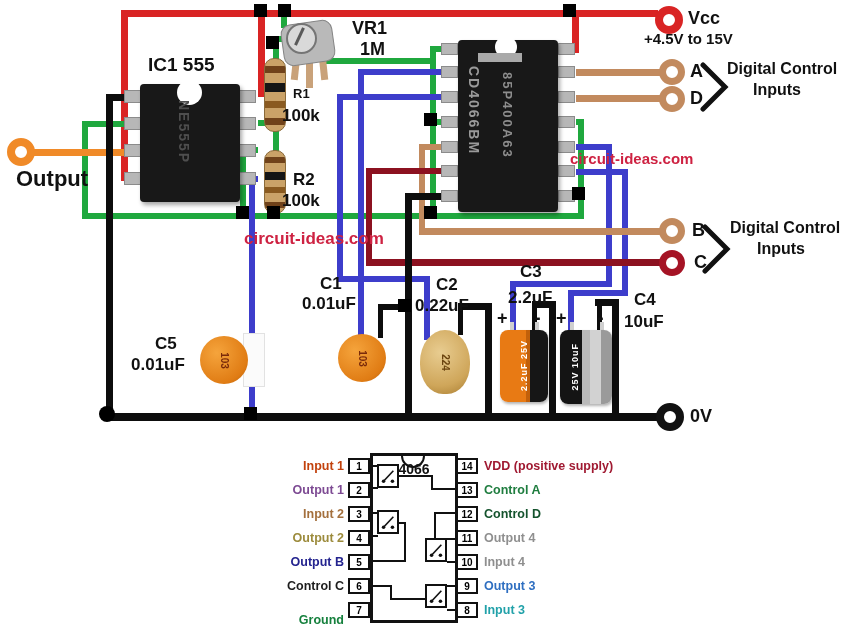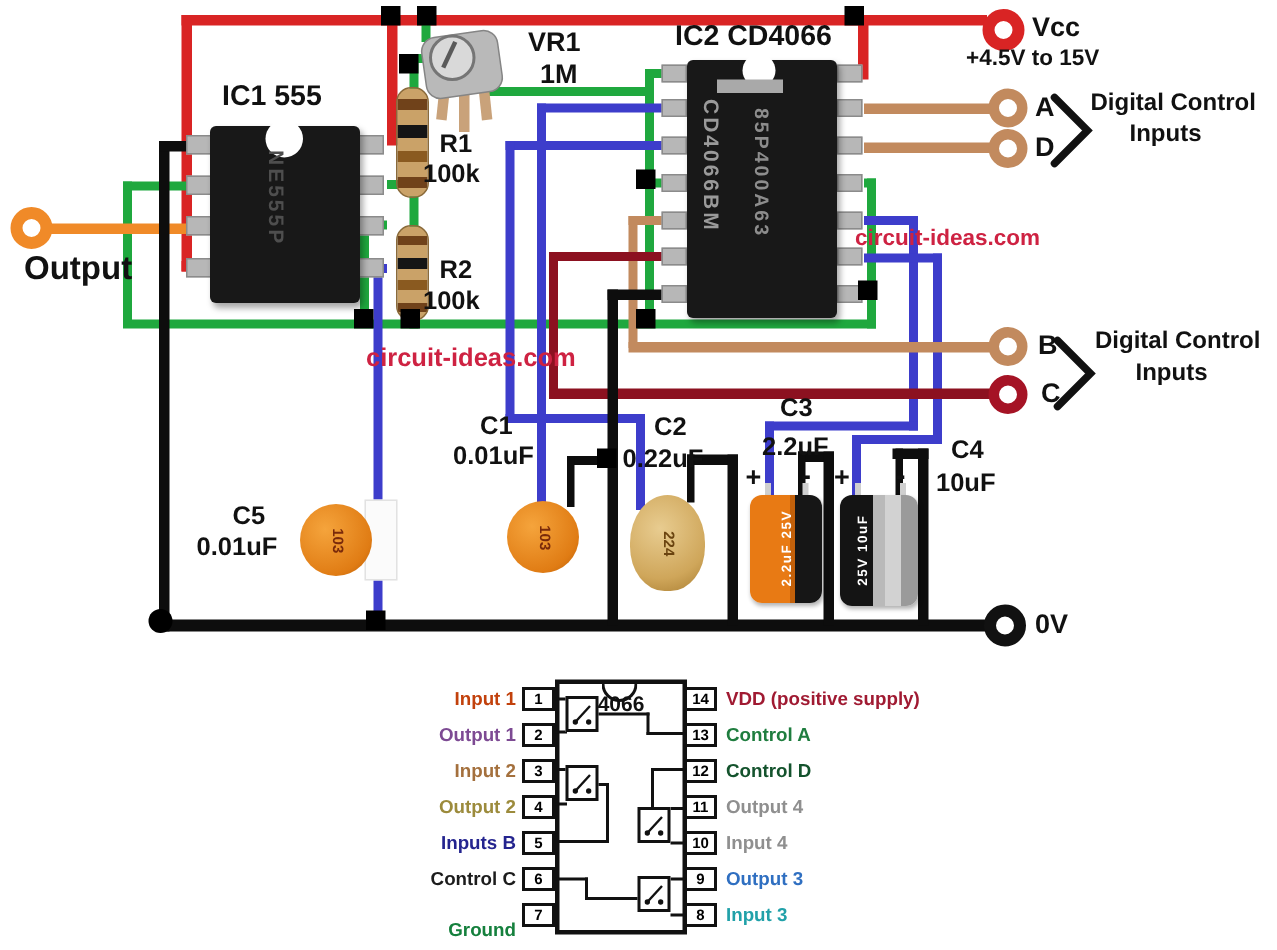--- a/index.html
+++ b/index.html
@@ -162,33 +162,32 @@
   <div class="pinstub" style="left:558px;top:91px;width:17px;height:12px;"></div>
   <div class="pinstub" style="left:558px;top:116px;width:17px;height:12px;"></div>
   <div class="pinstub" style="left:558px;top:141px;width:17px;height:12px;"></div>
   <div class="pinstub" style="left:558px;top:165px;width:17px;height:12px;"></div>
   <div class="pinstub" style="left:558px;top:190px;width:17px;height:12px;"></div>
   <div class="chip" style="left:458px;top:40px;width:100px;height:172px;"></div>
   <div class="notch" style="left:495px;top:36px;width:22px;height:22px;"></div>
   <div class="w" style="left:478px;top:53px;width:44px;height:9px;background:#a9a9a9;z-index:4;"></div>
   <div class="vtext" style="left:466px;top:66px;height:140px;font-size:14px;color:#9a9a9a;">CD4066BM</div>
   <div class="vtext" style="left:500px;top:72px;height:132px;font-size:13px;color:#8d8d8d;">85P400A63</div>
-  <div class="lbl" style="left:450px;top:14px;font-size:19px;">IC2 CD4066</div>
 
   <div class="lead" style="left:292px;top:56px;width:7px;height:24px;background:#c9a27a;transform:rotate(6deg);"></div>
   <div class="lead" style="left:306px;top:60px;width:7px;height:28px;background:#c9a27a;"></div>
   <div class="lead" style="left:320px;top:56px;width:7px;height:24px;background:#c9a27a;transform:rotate(-6deg);"></div>
   <div class="w" style="left:282px;top:22px;width:50px;height:40px;background:#b9b9b9;border:1px solid #858585;border-radius:10px;transform:rotate(-8deg);z-index:3;"></div>
   <div class="w" style="left:286px;top:23px;width:27px;height:27px;background:#d9d9d9;border:2px solid #757575;border-radius:50%;z-index:4;"></div>
   <div class="w" style="left:298px;top:27px;width:3px;height:19px;background:#5a5a5a;transform:rotate(25deg);z-index:5;"></div>
   <div class="lbl" style="left:352px;top:18px;font-size:18px;">VR1</div>
   <div class="lbl" style="left:360px;top:39px;font-size:18px;">1M</div>
 
   <div class="res" style="left:264px;top:58px;height:74px;"></div>
-  <div class="lbl" style="left:293px;top:86px;font-size:17px;">R1</div>
+  <div class="lbl" style="left:293px;top:86px;font-size:13px;">R1</div>
   <div class="lbl" style="left:282px;top:106px;font-size:17px;">100k</div>
   <div class="res" style="left:264px;top:150px;height:64px;"></div>
   <div class="lbl" style="left:293px;top:170px;font-size:17px;">R2</div>
   <div class="lbl" style="left:282px;top:191px;font-size:17px;">100k</div>
 
   <div class="whitebox" style="left:243px;top:333px;width:20px;height:52px;"></div>
   <div class="disc" style="left:200px;top:336px;width:48px;height:48px;background:radial-gradient(circle at 35% 35%,#f5a43c,#e07c14 70%,#b45c08);">
     <span>103</span>
   </div>
   <div class="lbl" style="left:155px;top:334px;font-size:17px;">C5</div>
@@ -267,21 +266,21 @@
   <div class="pinbox" style="left:348px;top:482px;">2</div>
   <div class="pinbox" style="left:348px;top:506px;">3</div>
   <div class="pinbox" style="left:348px;top:530px;">4</div>
   <div class="pinbox" style="left:348px;top:554px;">5</div>
   <div class="pinbox" style="left:348px;top:578px;">6</div>
   <div class="pinbox" style="left:348px;top:602px;">7</div>
   <div class="pd-lbl pd-left" style="top: 459px; color: #c2410c;">Input 1</div>
   <div class="pd-lbl pd-left" style="top: 483px; color: rgb(125, 74, 147);">Output 1</div>
   <div class="pd-lbl pd-left" style="top: 507px; color: rgb(164, 112, 61);">Input 2</div>
   <div class="pd-lbl pd-left" style="top: 531px; color: rgb(156, 139, 60);">Output 2</div>
-  <div class="pd-lbl pd-left" style="top: 555px; color: rgb(36, 36, 143);">Inputs B</div>
+  <div class="pd-lbl pd-left" style="top: 555px; color: rgb(36, 36, 143);">Output B</div>
   <div class="pd-lbl pd-left" style="top: 579px; color: rgb(28, 28, 28);">Control C</div>
   <div class="pd-lbl pd-left" style="top: 613px; color: #15803d;">Ground</div>
 
   <div class="pinbox" style="left:456px;top:458px;">14</div>
   <div class="pinbox" style="left:456px;top:482px;">13</div>
   <div class="pinbox" style="left:456px;top:506px;">12</div>
   <div class="pinbox" style="left:456px;top:530px;">11</div>
   <div class="pinbox" style="left:456px;top:554px;">10</div>
   <div class="pinbox" style="left:456px;top:578px;">9</div>
   <div class="pinbox" style="left:456px;top:602px;">8</div>

